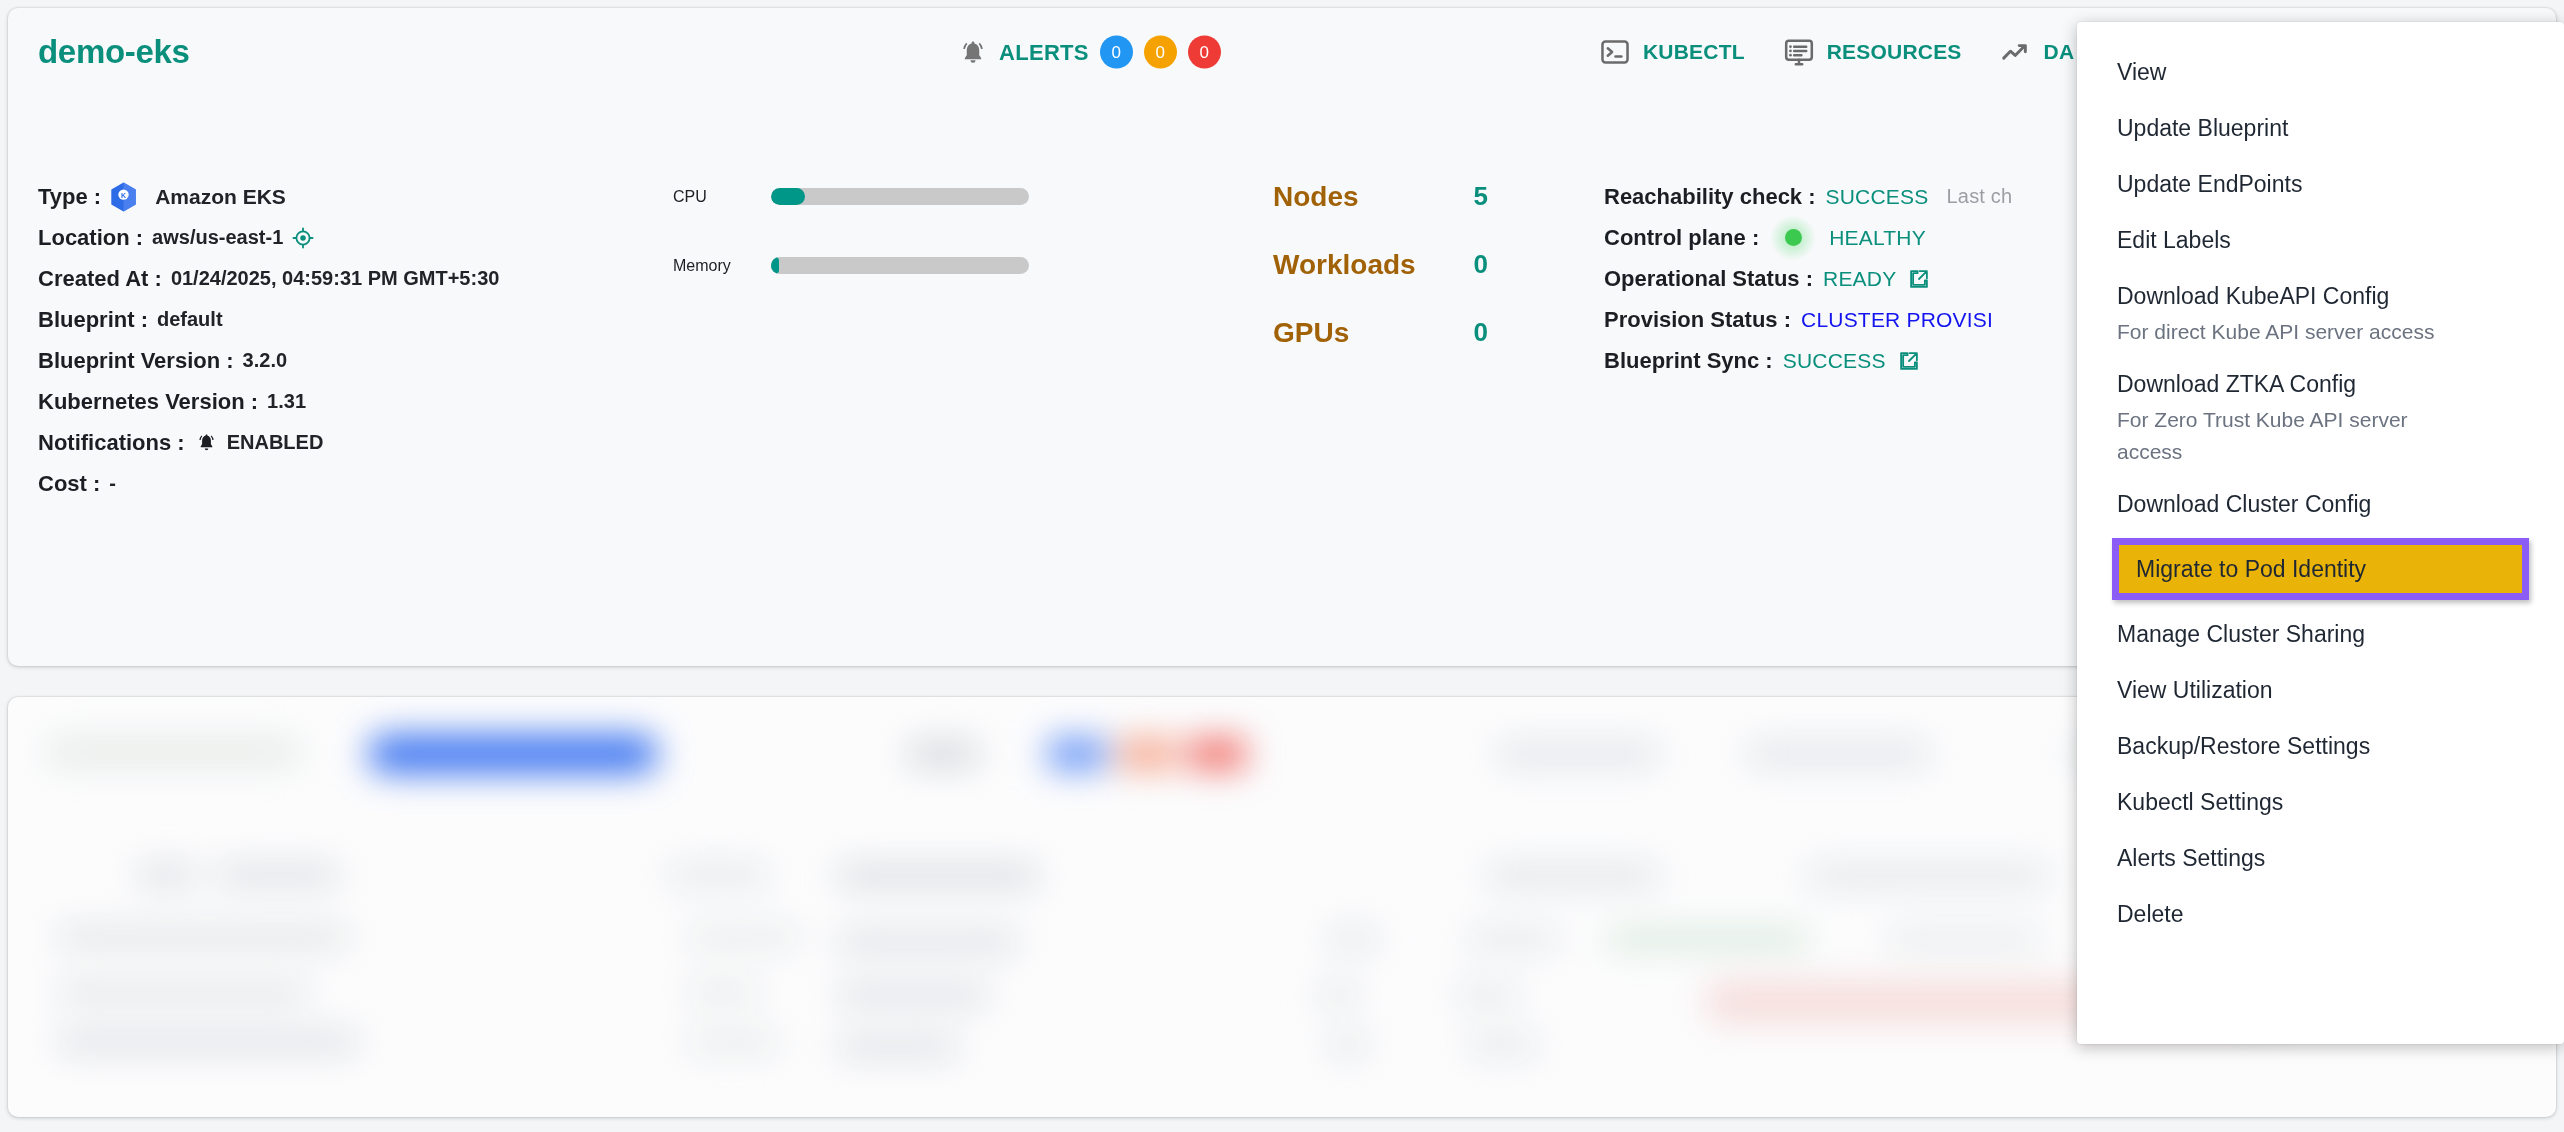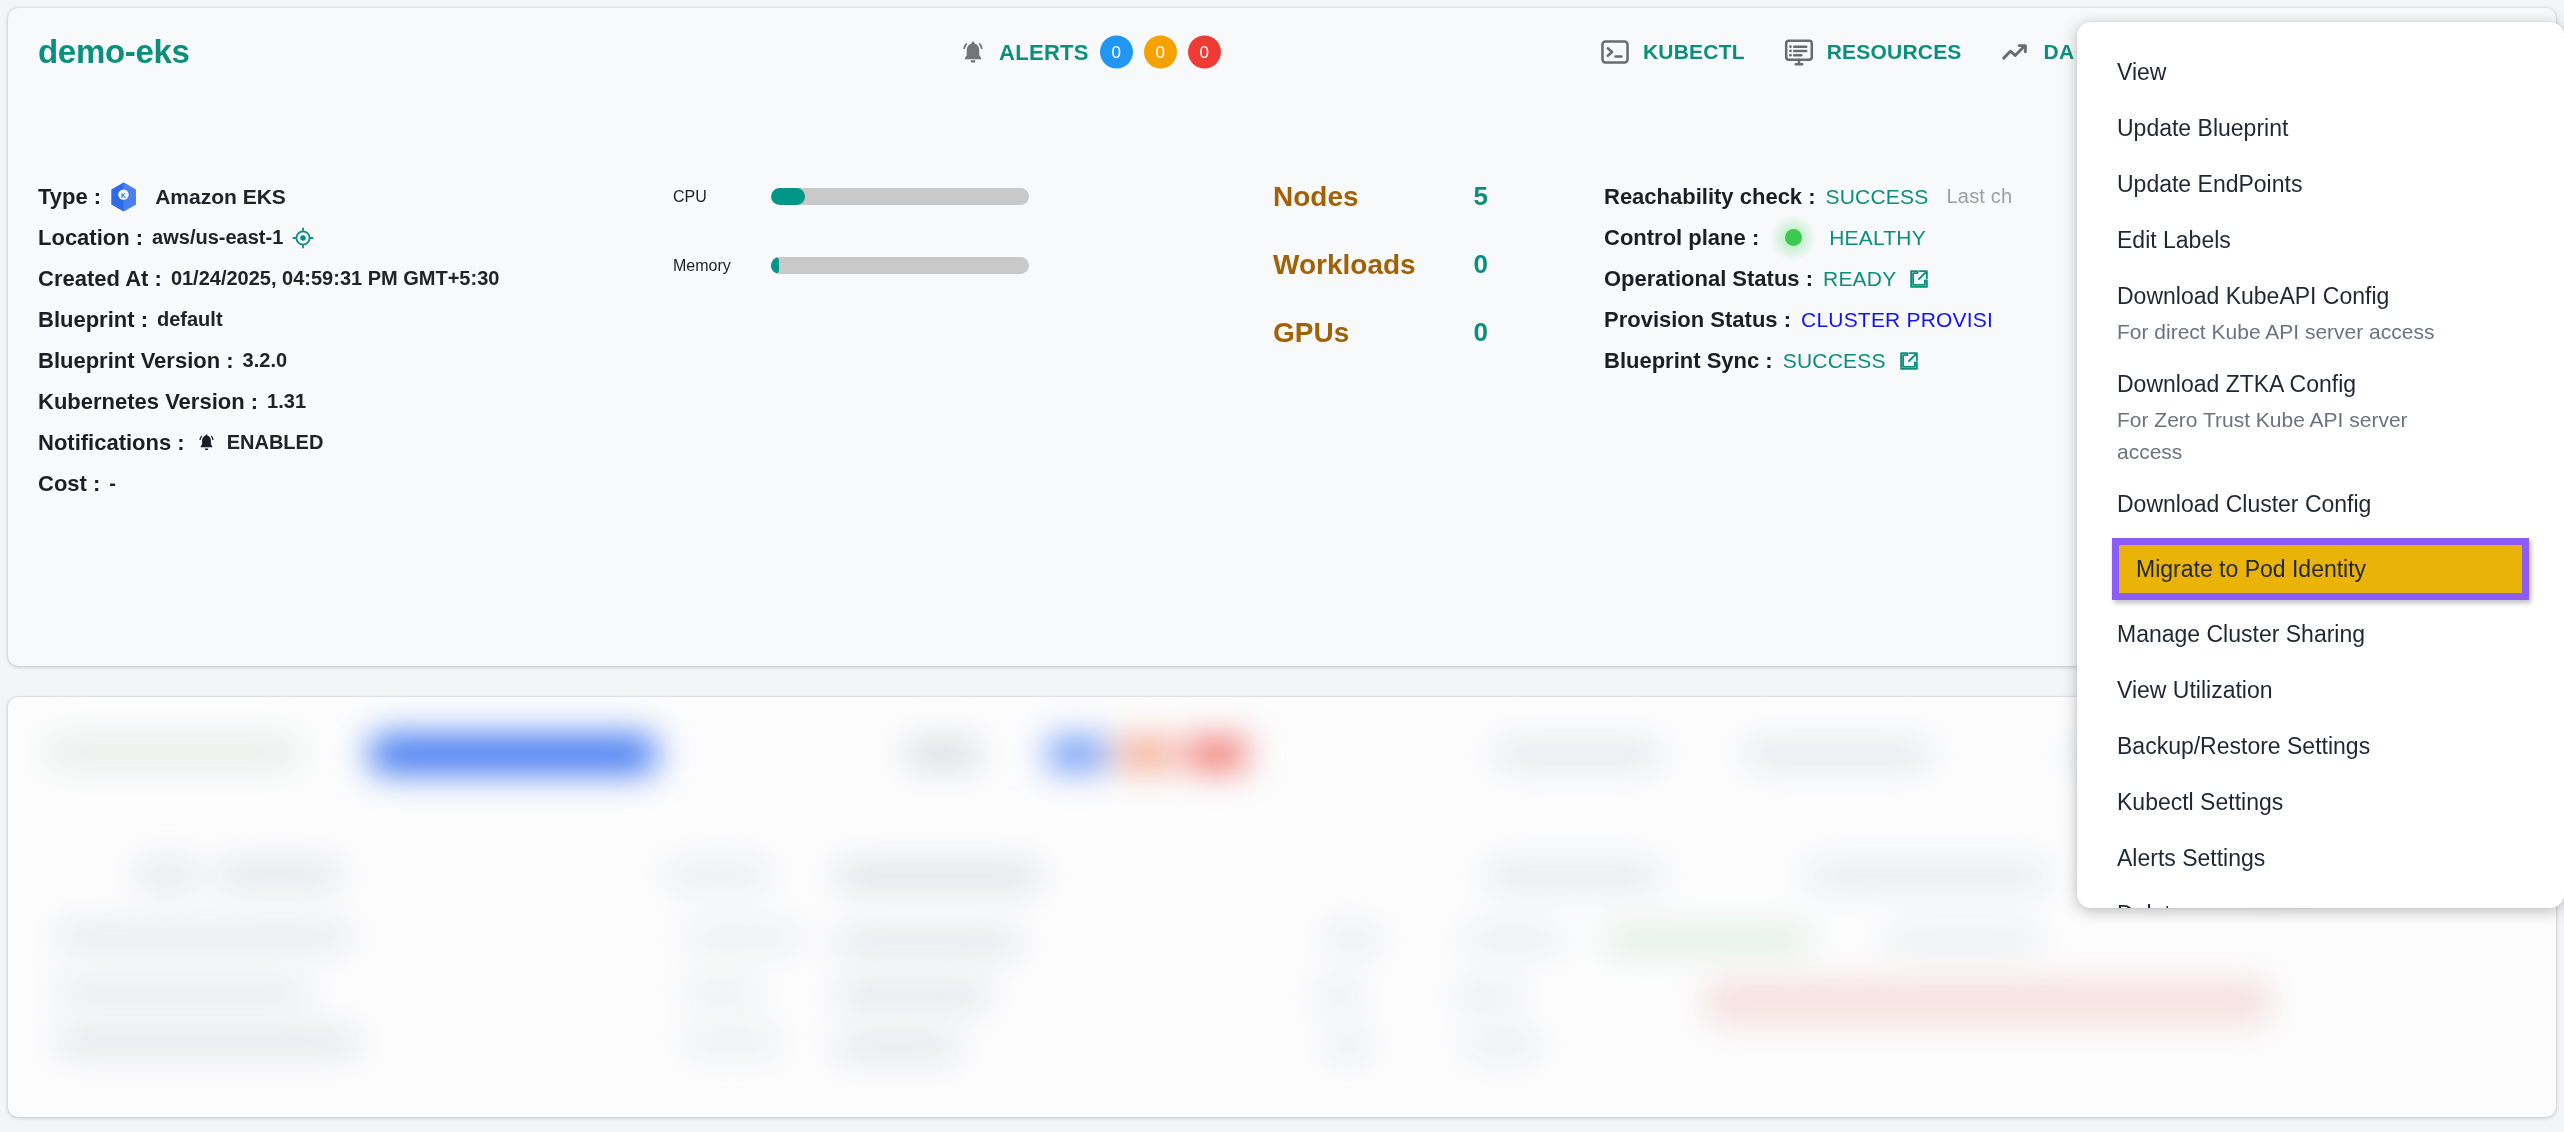--- a/index.html
+++ b/index.html
@@ -119,22 +119,22 @@
 
   
   #bottom-card { left: 8px; top: 697px; width: 2548px; height: 420px; background:#fcfcfd; overflow:hidden; }
   #blur-layer { position: absolute; inset: 0; filter: blur(17px); }
   .bl {
     position: absolute; border-radius: 6px;
   }
 
   
   #menu {
-    position: absolute; left: 2077px; top: 22px; width: 487px; height: 886px;
-    background: #fff; border-radius: 14px;
+    position: absolute; left: 2077px; top: 22px; width: 487px; height: 1022px;
+    background: #fff; border-radius: 4px;
     box-shadow: 0 3px 16px rgba(0,0,0,.26), 0 0 0 1px rgba(0,0,0,.03);
     padding: 22px 0 24px 0;
     overflow: hidden;
   }
   .menu-item {
     padding: 8px 40px; cursor: pointer; position: relative;
   }
   .menu-item .mi-label {
     font-size: 23px; color: #1f2733; line-height: 40px; white-space: nowrap;
   }

